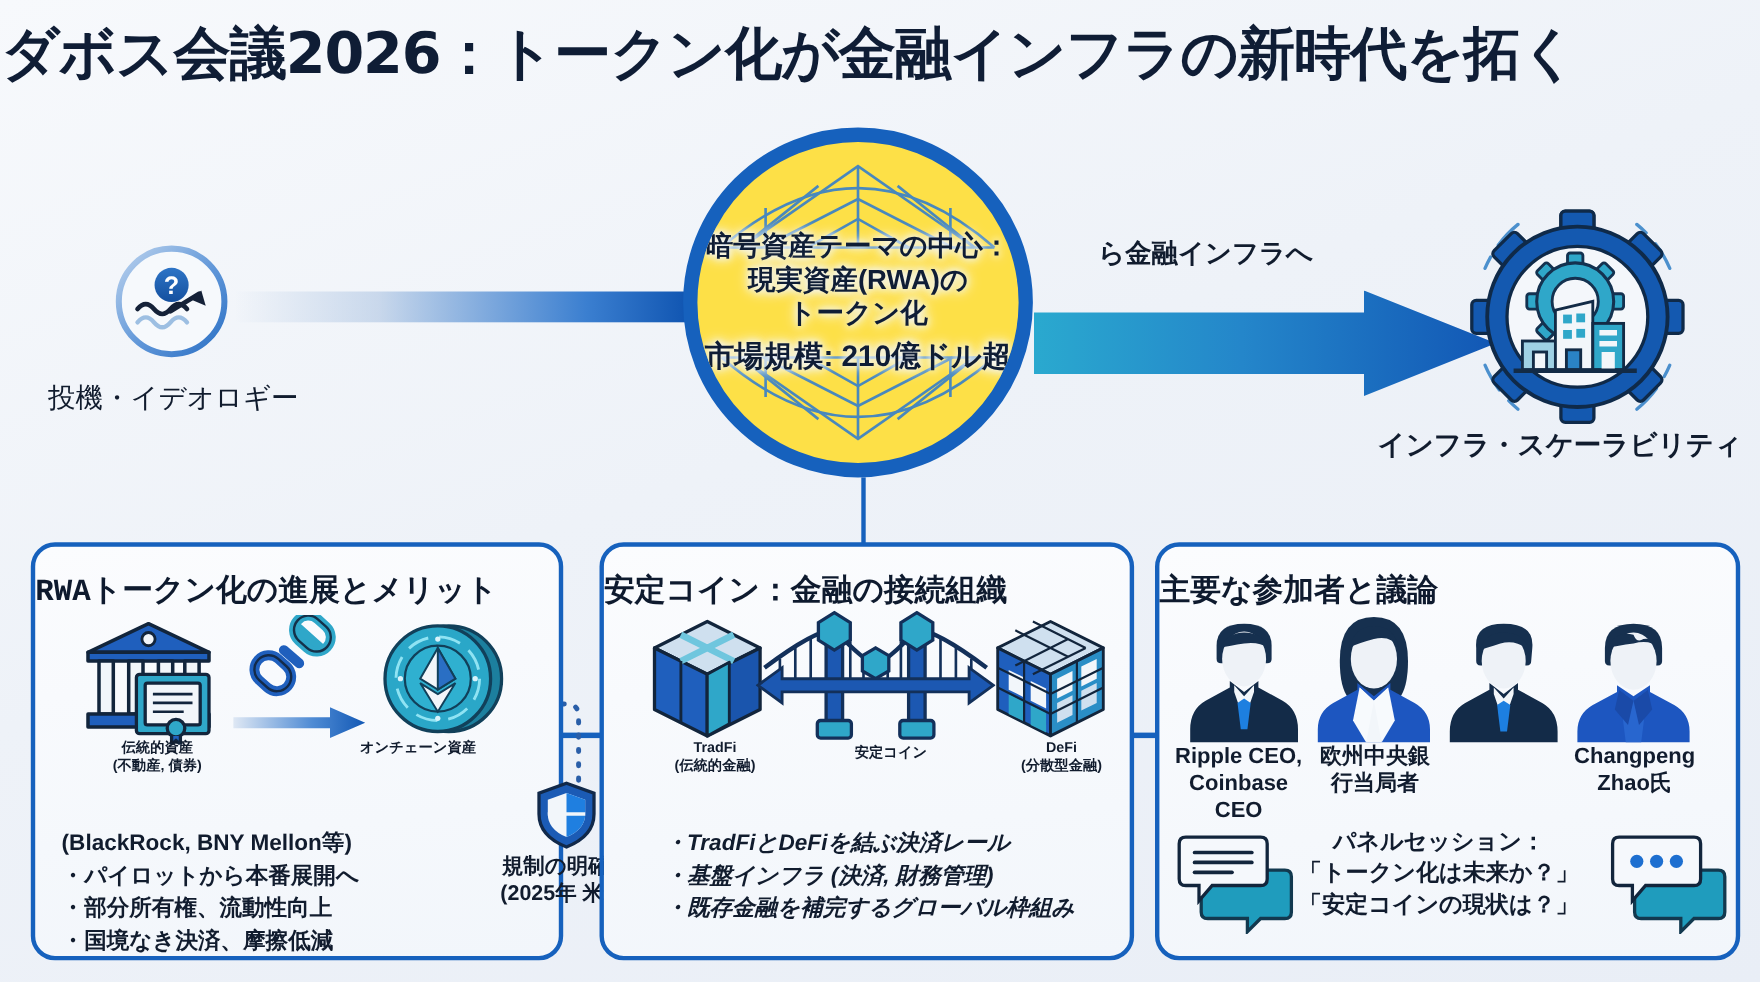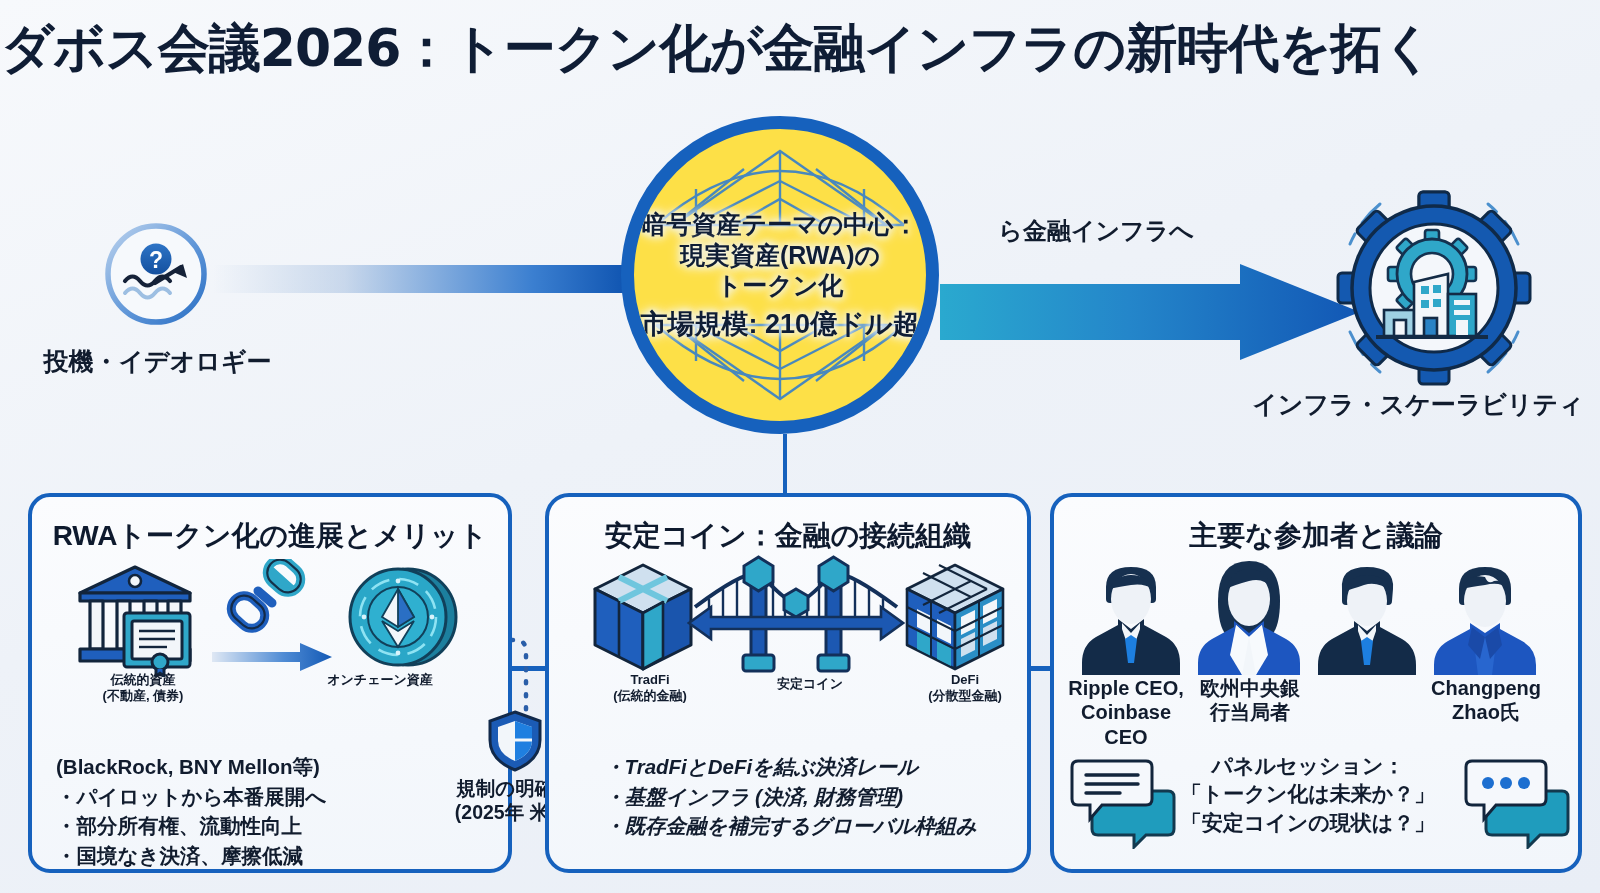--- a/index.html
+++ b/index.html
@@ -32,21 +32,21 @@
     position:relative;z-index:3;text-align:center;line-height:1.22;
     font-size:25px;font-weight:bold;color:#0f1d35;width:300px;
     text-shadow:0 0 6px #f4f7fb,0 0 10px #f4f7fb,0 0 14px #f4f7fb;
   }
   #hub-text .big{font-size:27px;display:block;margin-top:7px;}
 
   
   #left-node{left:103px;top:221px;width:106px;height:106px;}
   #left-label{
     left:20px;top:345px;width:275px;text-align:center;
-    font-size:25px;font-weight:bold;color:#111c2e;
+    font-size:25px;font-weight:normal;color:#111c2e;
   }
   #band-left{
     left:213px;top:265px;width:410px;height:28px;
     background:linear-gradient(90deg,rgba(200,214,233,0) 0%,rgba(167,192,224,.55) 32%,#3b7fd0 78%,#1156b2 100%);
   }
 
   
   #arrow-right{left:940px;top:264px;width:420px;height:96px;}
   #arrow-label{
     left:960px;top:186px;width:272px;text-align:center;line-height:1.25;
@@ -64,25 +64,25 @@
   #conn-l{left:511px;top:666px;width:36px;height:5px;}
   #conn-r{left:1029px;top:666px;width:24px;height:5px;}
 
   
   .card{
     border:4px solid #1661bd;border-radius:22px;
     background:linear-gradient(175deg,#fbfcfe 0%,#f2f6fb 100%);
     box-sizing:border-box;
   }
   #card1{left:28px;top:493px;width:484px;height:380px;}
-  #card2{left:545px;top:493px;width:486px;height:380px;border-radius:24px;}
+  #card2{left:545px;top:493px;width:486px;height:380px;}
   #card3{left:1050px;top:493px;width:532px;height:380px;}
   .card-title{
-    position:absolute;left:0;top:20px;width:100%;text-align:center;
-    font-size:28px;font-weight:bold;color:#0e1a2e;
+    position:absolute;left:0;top:20px;width:100%;text-align:left;
+    font-size:28px;font-weight:bold;color:#0e1a2e;font-family:Liberation Mono, monospace;
   }
   .bullets{
     position:absolute;font-size:20.5px;line-height:1.44;
     color:#111c2e;white-space:nowrap;
   }
   .bullets div{font-weight:600;}
   .ico-label{
     position:absolute;text-align:center;font-size:13px;
     font-weight:bold;line-height:1.25;color:#111c2e;
   }

